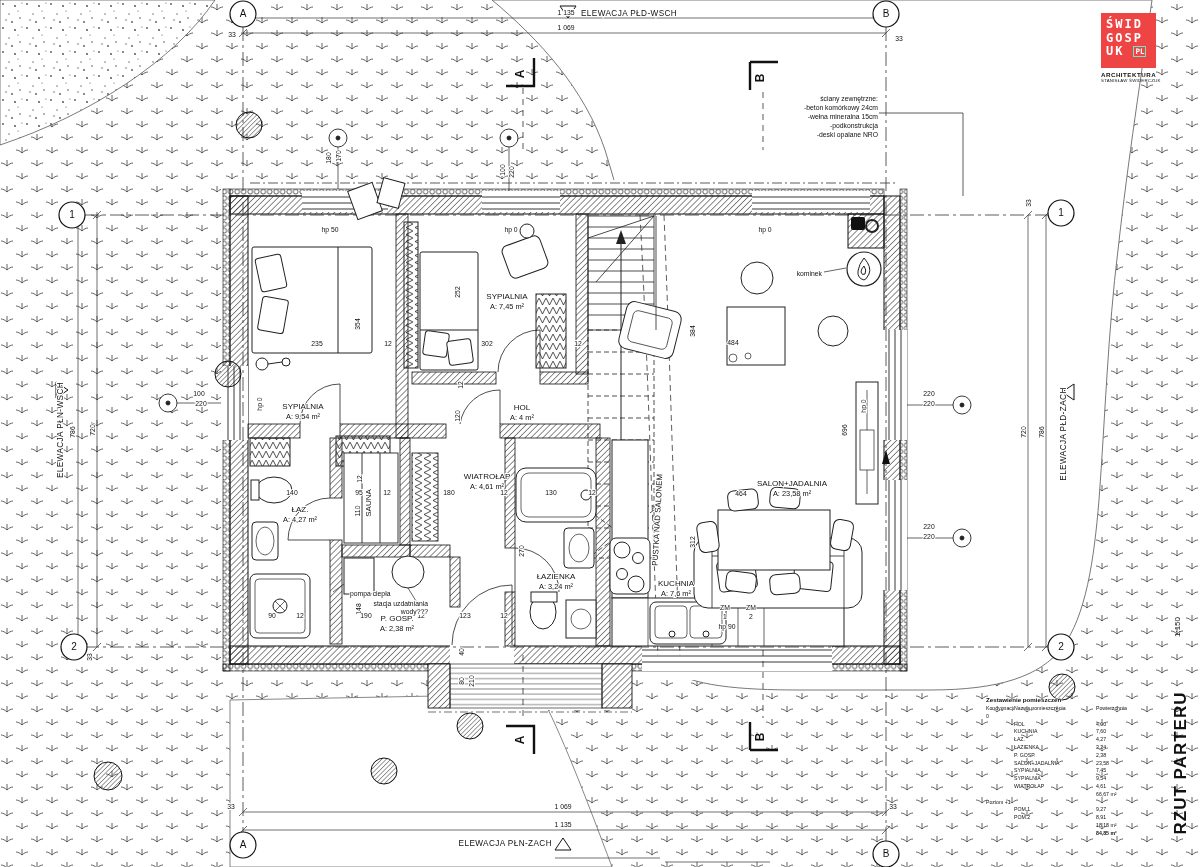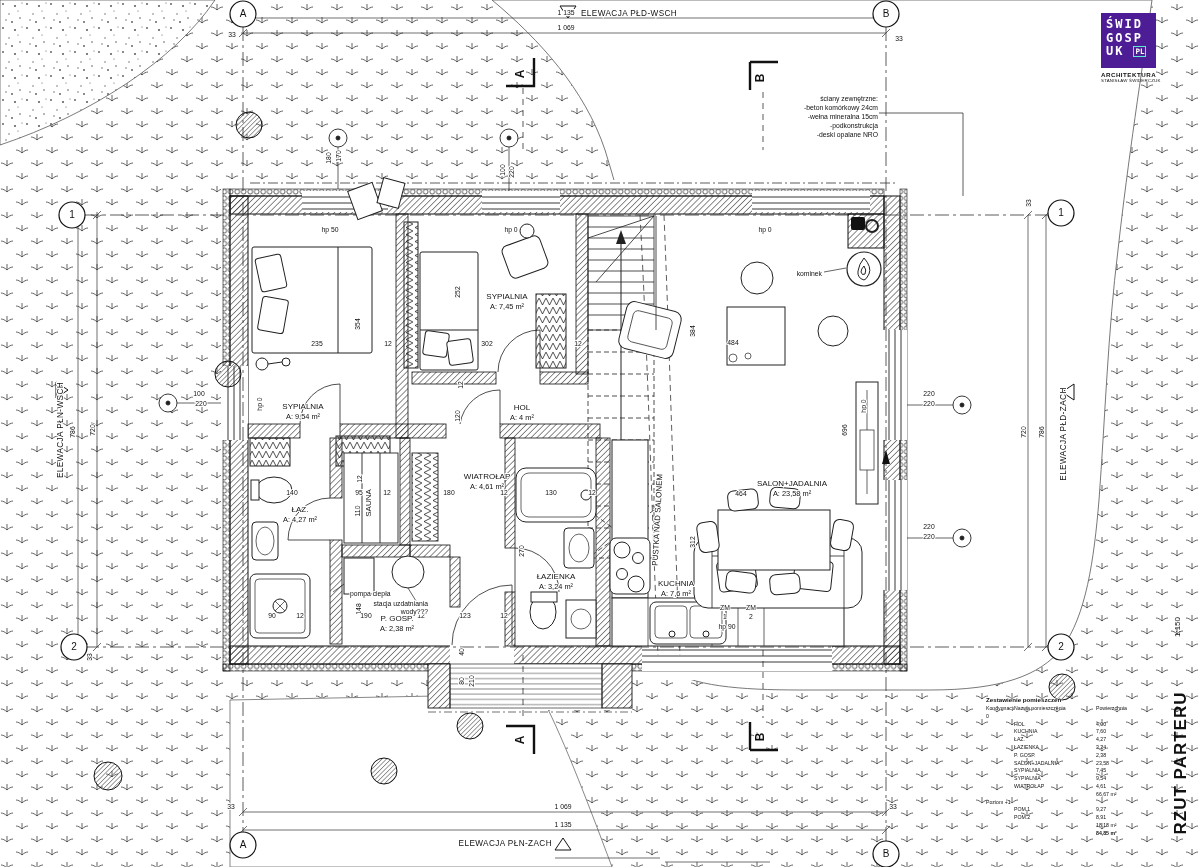--- a/index.html
+++ b/index.html
@@ -10,21 +10,21 @@
            font-family:"Liberation Sans",sans-serif;}
   .dim{font-size:6.8px;}
   .anno{font-size:6.8px;}
   .room{font-size:8px;}
   .rooma{font-size:7.4px;}
   .elev{font-size:8.2px;letter-spacing:.4px;}
   .bub{font-size:10px;}
   .sec{font-size:12px;font-weight:700;}
   .overlay{position:absolute;}
   #logo{left:1101px;top:13px;width:60px;}
-  .logobox{width:55px;height:55px;background:#4c1d95;color:#fff;
+  .logobox{width:55px;height:55px;background:#ef4444;color:#fff;
            font-family:"DejaVu Sans Mono",monospace;font-weight:700;font-size:12px;
            line-height:13.5px;letter-spacing:2px;padding:5px 0 0 5px;box-sizing:border-box;}
   .logorow{display:block;}
   .logosuffix{display:inline-block;border:1px solid #5eead4;font-size:7.5px;line-height:9px;
               padding:0 1px;margin-left:9px;letter-spacing:0;vertical-align:1px;}
   .studio{font-size:6.2px;font-weight:700;letter-spacing:.5px;margin-top:3px;white-space:nowrap;}
   .studiosub{font-size:4.4px;letter-spacing:.2px;white-space:nowrap;}
   #wallnote{left:723px;top:94px;width:155px;text-align:right;font-size:6.8px;line-height:9px;
             text-shadow:0 0 2px #fff,0 0 2px #fff,0 0 3px #fff;}
   #legend{left:986px;top:696px;width:156px;

